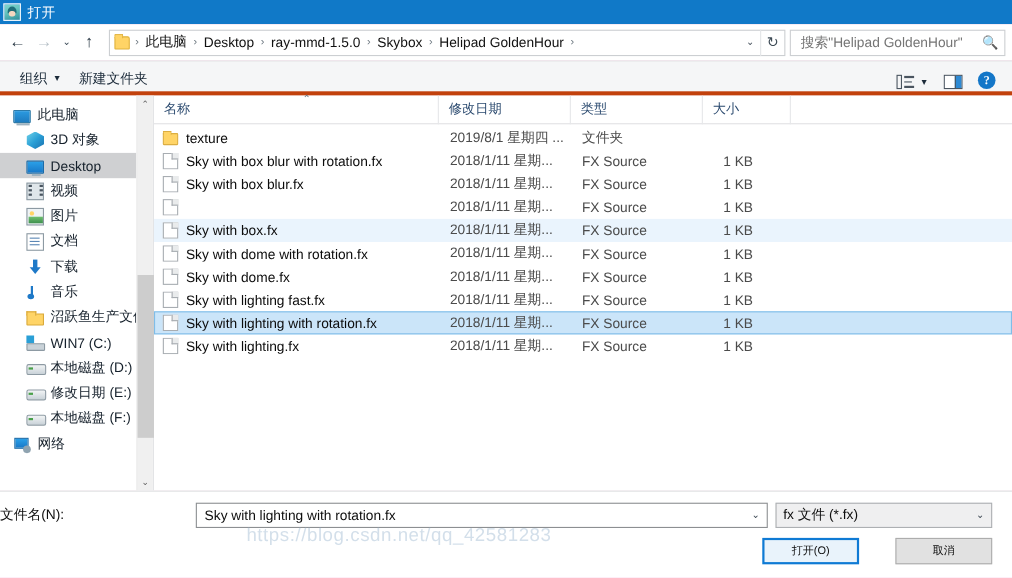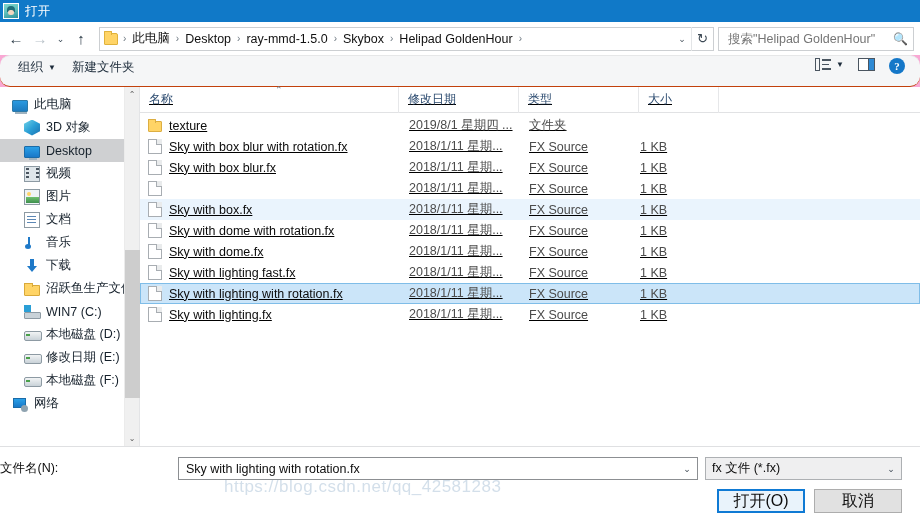--- a/index.html
+++ b/index.html
@@ -145,26 +145,25 @@
     background: transparent;
     min-width: 0;
   }
   #search-icon { color: #4b5560; font-size: 12px; margin-left: 3px; }
 
   
   #toolbar {
     height: 32px;
     background: #f5f6f7;
     border-top: 1px solid #e6e7e8;
-    border-bottom: 1px solid #c2410c;
-    display: flex;
-    align-items: flex-start;
+    border-bottom: 4px solid #c2410c;
+    display: flex;
+    align-items: flex-end;
     padding: 0 8px 0 10px;
     flex: 0 0 auto;
-    border-radius: 10px;
   }
   .tb-item {
     font-size: 12.5px;
     color: #1c2b3a;
     padding: 3px 8px;
     display: flex; align-items: center; gap: 5px;
   }
   .tb-caret { font-size: 8px; color: #1c2b3a; }
   #tb-spacer { flex: 1 1 auto; }
   .tb-icon-btn { padding: 2px 7px; display:flex; align-items:center; gap:5px; }
@@ -290,21 +289,20 @@
     background: #cdcdcd;
   }
 
   
   #filepane {
     flex: 1 1 auto;
     display: flex;
     flex-direction: column;
     min-width: 0;
     background: #ffffff;
-    text-decoration: underline;
   }
   #colheaders {
     height: 26px;
     display: flex;
     align-items: center;
     border-bottom: 1px solid #e1e2e4;
     flex: 0 0 auto;
     position: relative;
   }
   .colh {
@@ -335,21 +333,21 @@
     align-items: center;
     font-size: 12.5px;
     color: #0c0c0c;
     border: 1px solid transparent;
   }
   .frow.hover { background: #eaf4fd; }
   .frow.selected { background: #cbe5f9; border: 1px solid #7fbde8; }
   .f-name { width: 259px; display: flex; align-items: center; padding-left: 7px; overflow: hidden; white-space: nowrap; }
   .f-date { width: 120px; padding-left: 9px; color: #4b4b4b; white-space: nowrap; overflow: hidden; }
   .f-type { width: 120px; padding-left: 9px; color: #4b4b4b; white-space: nowrap; overflow: hidden; }
-  .f-size { width: 70px; padding-right: 8px; color: #4b4b4b; text-align: left; white-space: nowrap; }
+  .f-size { width: 70px; padding-right: 8px; color: #4b4b4b; text-align: center; white-space: nowrap; }
 
   .f-ico { width: 14px; height: 15px; margin-right: 7px; flex: 0 0 auto; position: relative; }
   .f-ico.folder {
     background: #ffd466;
     border: 1px solid #dcae42;
     height: 11px; margin-top: 2px;
     border-radius: 0 1px 1px 1px;
   }
   .f-ico.folder::before {
     content:""; position:absolute; left:-1px; top:-3px;
@@ -422,26 +420,27 @@
     flex: 0 0 auto;
     font-size: 12.5px;
     color: #0d0d0d;
   }
   #filetype-label { flex: 1 1 auto; overflow: hidden; white-space: nowrap; }
   #filetype-caret { width: 16px; text-align: center; font-size: 9px; color: #3f4a55; }
 
   #buttons-row { display: flex; justify-content: flex-end; }
   .dlg-btn {
     width: 88px; height: 24px;
-    font-size: 16px;
+    font-size: 10px;
     font-family: inherit;
     display: flex; align-items: center; justify-content: center;
     background: #e1e1e1;
     border: 1px solid #adadad;
     color: #0d0d0d;
+    margin-left: 24px;
   }
   .dlg-btn.primary {
     background: #e9f3fb;
     border: 2px solid #0f7ad4;
     margin-right: 9px;
   }
 
   
   #watermark {
     position: absolute;
@@ -545,26 +544,26 @@
           </div>
           <div class="side-item indent">
             <span class="side-ico ico-pic"></span>
             <span class="side-label">图片</span>
           </div>
           <div class="side-item indent">
             <span class="side-ico ico-doc"></span>
             <span class="side-label">文档</span>
           </div>
           <div class="side-item indent">
+            <span class="side-ico ico-down"></span>
+            <span class="side-label">下载</span>
+          </div>
+          <div class="side-item indent">
             <span class="side-ico ico-music"></span>
             <span class="side-label">音乐</span>
-          </div>
-          <div class="side-item indent">
-            <span class="side-ico ico-down"></span>
-            <span class="side-label">下载</span>
           </div>
           <div class="side-item indent">
             <span class="side-ico ico-folder-y"></span>
             <span class="side-label">沼跃鱼生产文件</span>
           </div>
           <div class="side-item indent">
             <span class="side-ico ico-win7"></span>
             <span class="side-label">WIN7 (C:)</span>
           </div>
           <div class="side-item indent">

